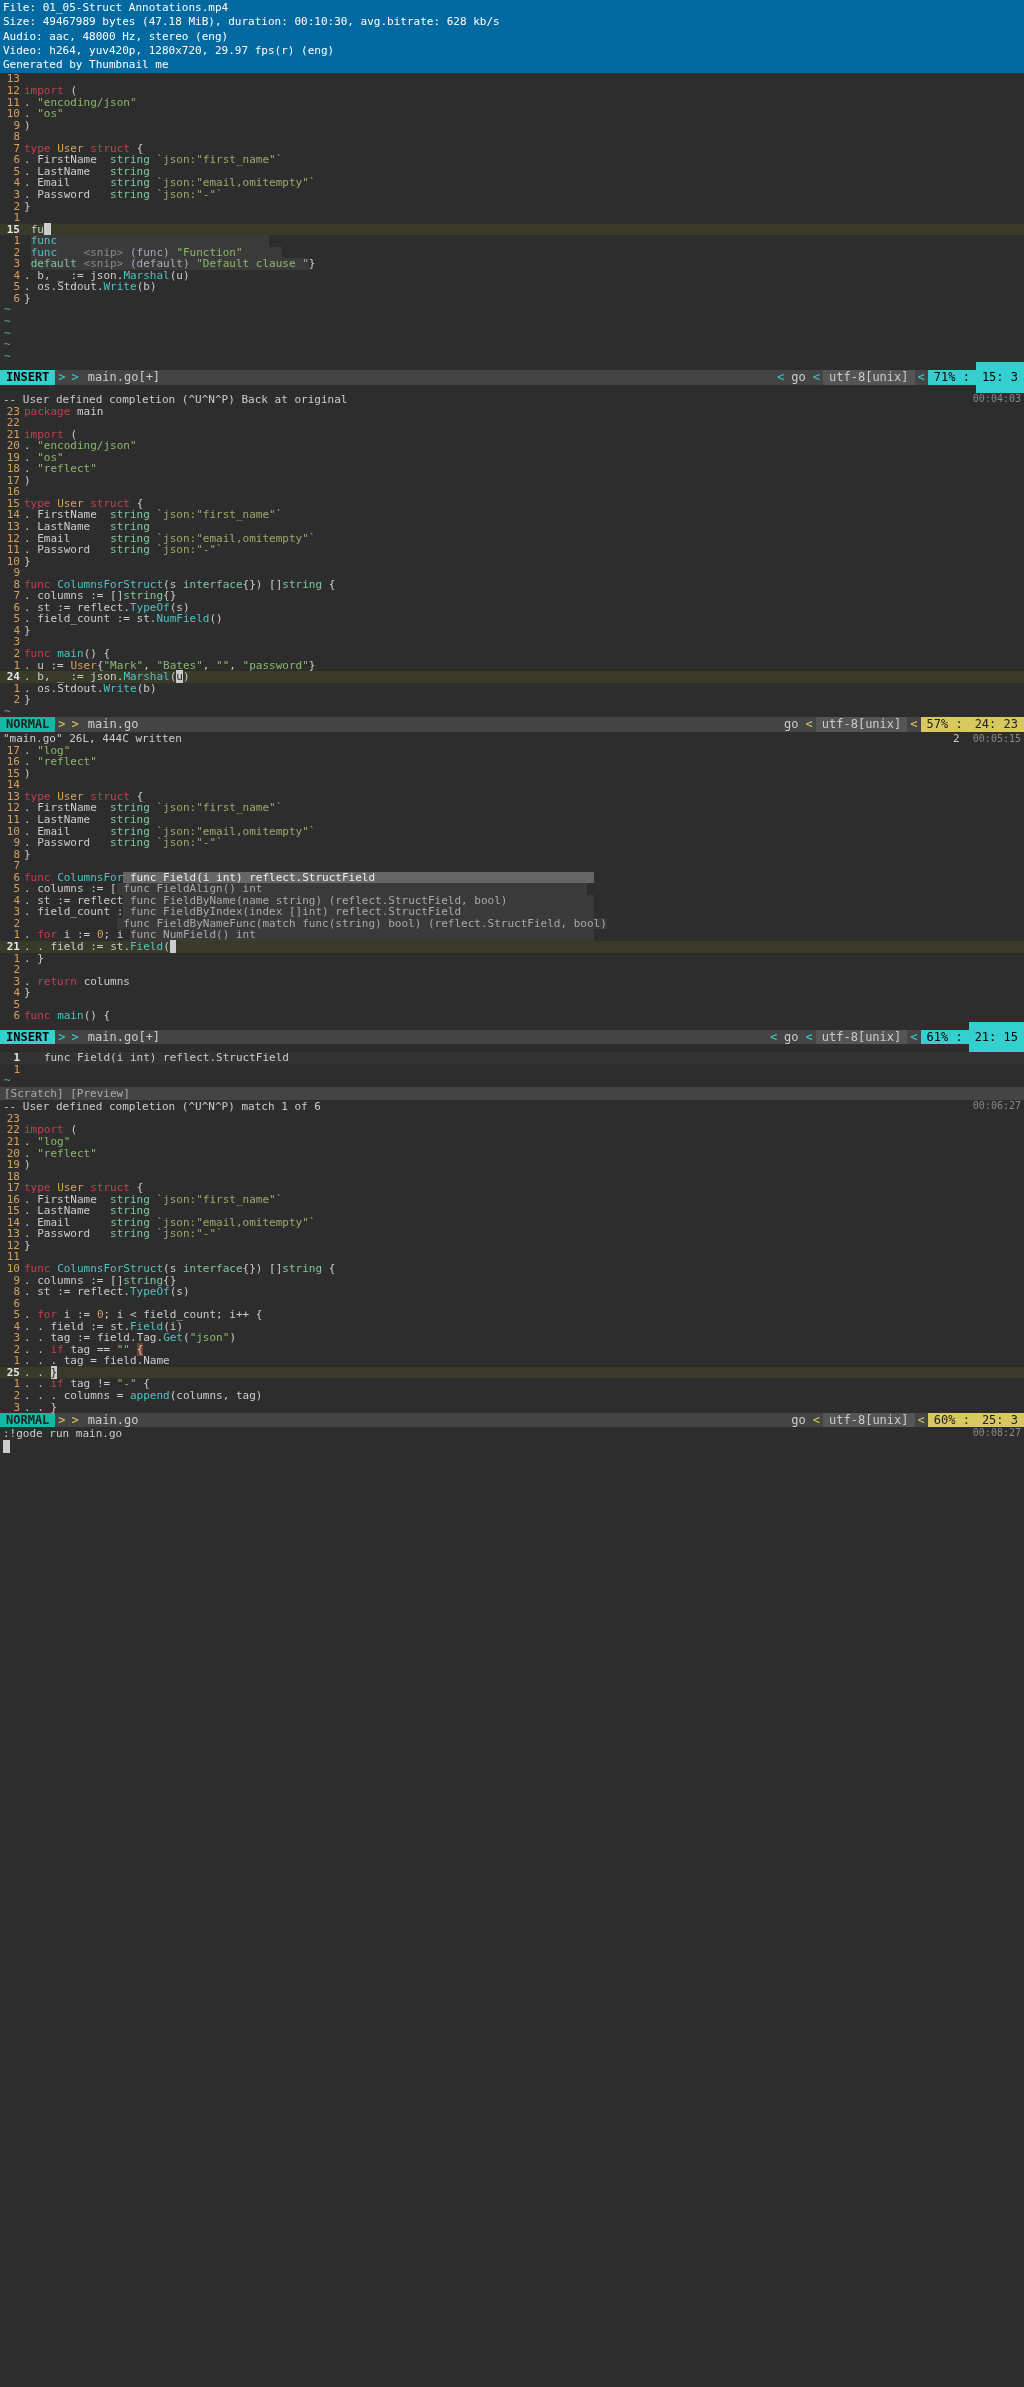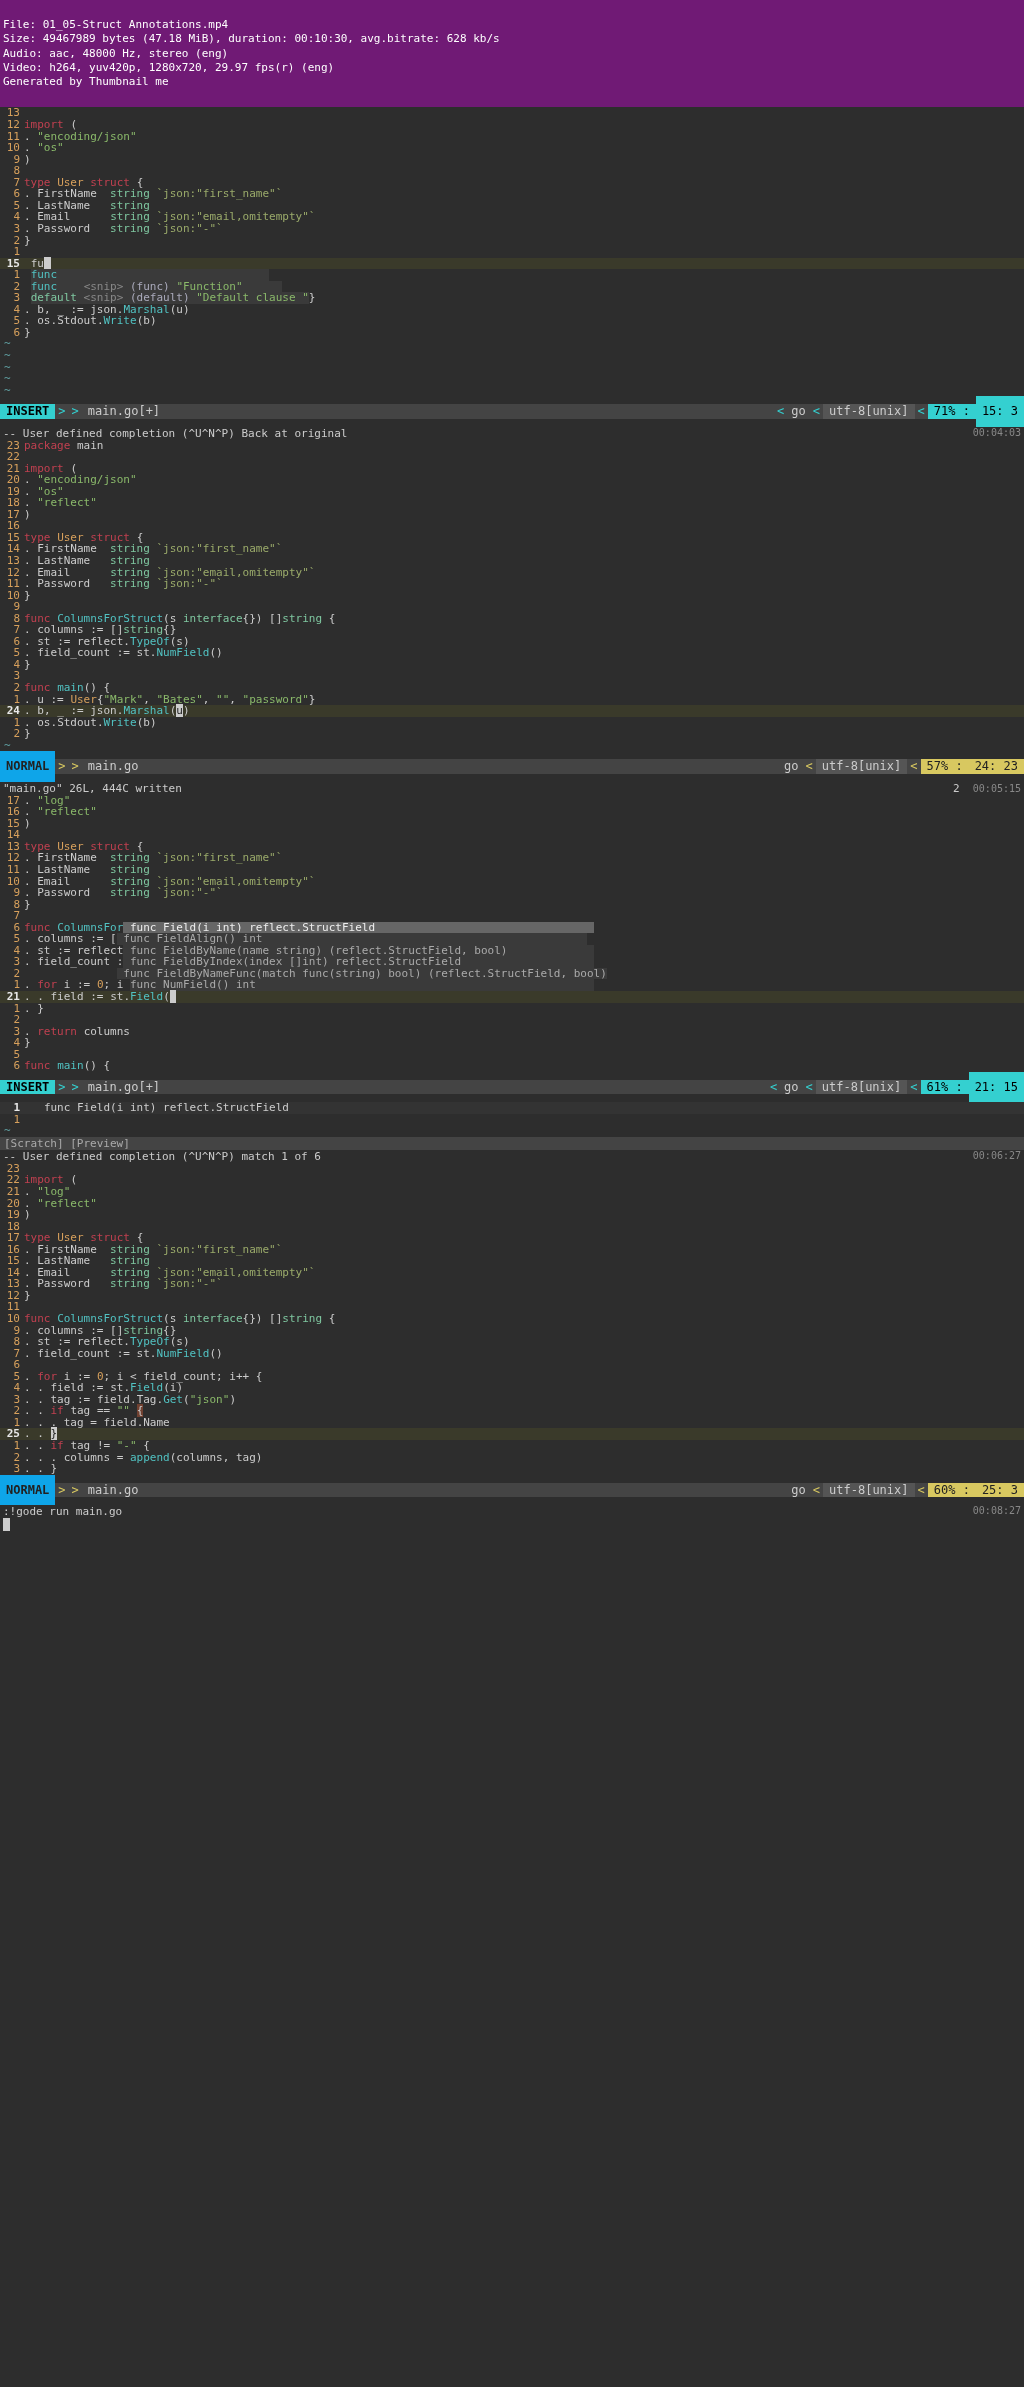--- a/index.html
+++ b/index.html
@@ -4,23 +4,23 @@
 <style>
 * { margin: 0; padding: 0; box-sizing: border-box; }
 body {
   background: #2d2d2d;
   font-family: 'Consolas', 'Monaco', monospace;
   font-size: 11px;
   color: #ccc;
   width: 1024px;
 }
 .header-info {
-  background: #701a75;
+  background: #0369a1;
   color: #fff;
-  padding: 18px 3px;
+  padding: 1px 3px;
   font-size: 11px;
   line-height: 1.3;
 }
 .frame {
   background: #2d2d2d;
   position: relative;
 }
 .gutter {
   display: inline-block;
   width: 24px;
@@ -58,21 +58,21 @@
 .field { color: #ccc; }
 .statusbar {
   display: flex;
   font-size: 12px;
   line-height: 1.2;
   align-items: center;
 }
 .statusbar.insert .mode { background: #34d0d0; color: #000; padding: 0 6px; font-weight: bold; }
 .statusbar.insert .caret { color: #34d0d0; background: #444; padding: 0 3px;}
 .statusbar.insert .file { background: #444; color: #ccc; padding: 0 6px; flex: 1;}
-.statusbar.normal .mode { background: #0ea5e9; color: #222; padding: 8px 6px; font-weight: bold; }
+.statusbar.normal .mode { background: #14b8a6; color: #222; padding: 0 6px; font-weight: bold; }
 .statusbar.normal .caret { color: #d8c860; background: #444; padding: 0 3px;}
 .statusbar.normal .file { background: #444; color: #ccc; padding: 0 6px; flex: 1;}
 .statusbar .ft { background: #444; color: #ccc; padding: 0 4px; }
 .statusbar .enc { background: #555; color: #ccc; padding: 0 6px; }
 .statusbar.insert .pct { background: #34d0d0; color: #000; padding: 0 6px; }
 .statusbar.normal .pct { background: #d8c860; color: #222; padding: 0 6px; }
 .statusbar.insert .pos { background: #34d0d0; color: #000; padding: 8px 6px; }
 .statusbar.normal .pos { background: #d8c860; color: #222; padding: 0 6px; }
 .msg-line {
   background: #2d2d2d;
@@ -258,21 +258,20 @@
 <div class="line"><span class="gutter">17</span><span class="kw-type">type</span> <span class="typename">User</span> <span class="kw-struct">struct</span> <span class="paren">{</span></div>
 <div class="line"><span class="gutter">16</span><span class="dot">.</span> <span class="field">FirstName</span>  <span class="type-go">string</span> <span class="tag">`json:"first_name"`</span></div>
 <div class="line"><span class="gutter">15</span><span class="dot">.</span> <span class="field">LastName</span>   <span class="type-go">string</span></div>
 <div class="line"><span class="gutter">14</span><span class="dot">.</span> <span class="field">Email</span>      <span class="type-go">string</span> <span class="tag">`json:"email,omitempty"`</span></div>
 <div class="line"><span class="gutter">13</span><span class="dot">.</span> <span class="field">Password</span>   <span class="type-go">string</span> <span class="tag">`json:"-"`</span></div>
 <div class="line"><span class="gutter">12</span><span class="paren">}</span></div>
 <div class="line"><span class="gutter">11</span></div>
 <div class="line"><span class="gutter">10</span><span class="kw-func">func</span> <span class="func-name">ColumnsForStruct</span>(<span class="ident">s</span> <span class="type-go">interface</span><span class="paren">{})</span> <span class="paren">[]</span><span class="type-go">string</span> <span class="paren">{</span></div>
 <div class="line"><span class="gutter">9</span><span class="dot">.</span> <span class="ident">columns</span> <span class="op">:=</span> <span class="paren">[]</span><span class="type-go">string</span><span class="paren">{}</span></div>
 <div class="line"><span class="gutter">8</span><span class="dot">.</span> <span class="ident">st</span> <span class="op">:=</span> <span class="ident">reflect</span>.<span class="func-name">TypeOf</span>(<span class="ident">s</span>)</div>
-<div class="line"><span class="gutter">7</span><span class="dot">.</span> <span class="ident">field_count</span> <span class="op">:=</span> <span class="ident">st</span>.<span class="func-name">NumField</span>()</div>
 <div class="line"><span class="gutter">6</span></div>
 <div class="line"><span class="gutter">5</span><span class="dot">.</span> <span class="kw-for">for</span> <span class="ident">i</span> <span class="op">:=</span> <span class="num">0</span>; <span class="ident">i</span> <span class="op">&lt;</span> <span class="ident">field_count</span>; <span class="ident">i</span><span class="op">++</span> <span class="paren">{</span></div>
 <div class="line"><span class="gutter">4</span><span class="dot">.</span> <span class="dot">.</span> <span class="ident">field</span> <span class="op">:=</span> <span class="ident">st</span>.<span class="func-name">Field</span>(<span class="ident">i</span>)</div>
 <div class="line"><span class="gutter">3</span><span class="dot">.</span> <span class="dot">.</span> <span class="ident">tag</span> <span class="op">:=</span> <span class="ident">field</span>.<span class="ident">Tag</span>.<span class="func-name">Get</span>(<span class="str">"json"</span>)</div>
 <div class="line"><span class="gutter">2</span><span class="dot">.</span> <span class="dot">.</span> <span class="kw-if">if</span> <span class="ident">tag</span> <span class="op">==</span> <span class="str">""</span> <span style="background:#704030;">{</span></div>
 <div class="line"><span class="gutter">1</span><span class="dot">.</span> <span class="dot">.</span> <span class="dot">.</span> <span class="ident">tag</span> <span class="op">=</span> <span class="ident">field</span>.<span class="ident">Name</span></div>
 <div class="line highlight-line"><span class="gutter cur">25</span><span class="dot">.</span> <span class="dot">.</span> <span class="cursor-box">}</span></div>
 <div class="line"><span class="gutter">1</span><span class="dot">.</span> <span class="dot">.</span> <span class="kw-if">if</span> <span class="ident">tag</span> <span class="op">!=</span> <span class="str">"-"</span> <span class="paren">{</span></div>
 <div class="line"><span class="gutter">2</span><span class="dot">.</span> <span class="dot">.</span> <span class="dot">.</span> <span class="ident">columns</span> <span class="op">=</span> <span class="func-name">append</span>(<span class="ident">columns</span>, <span class="ident">tag</span>)</div>
 <div class="line"><span class="gutter">3</span><span class="dot">.</span> <span class="dot">.</span> <span class="paren">}</span></div>

